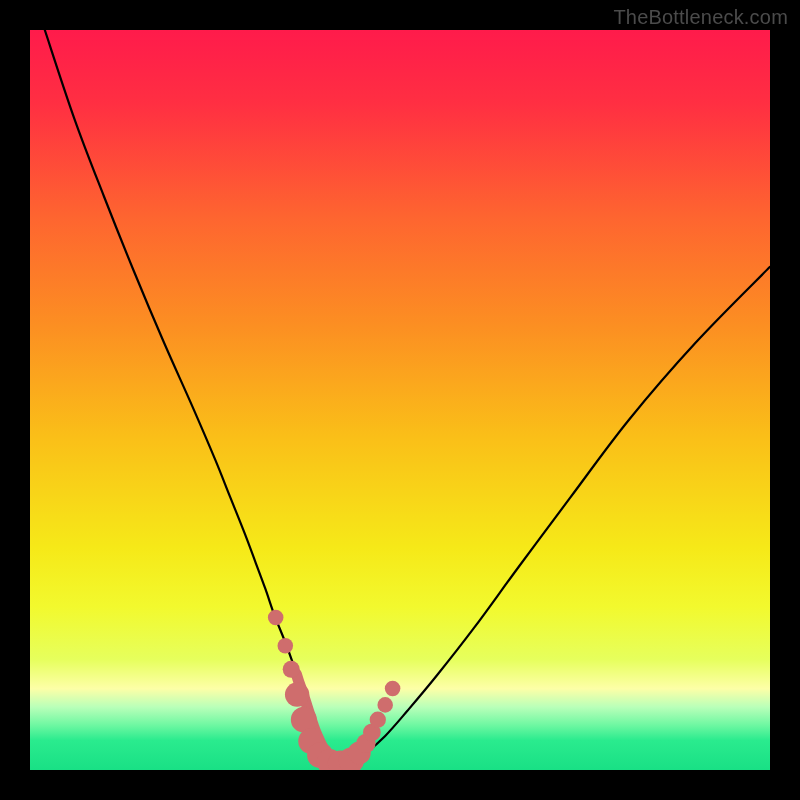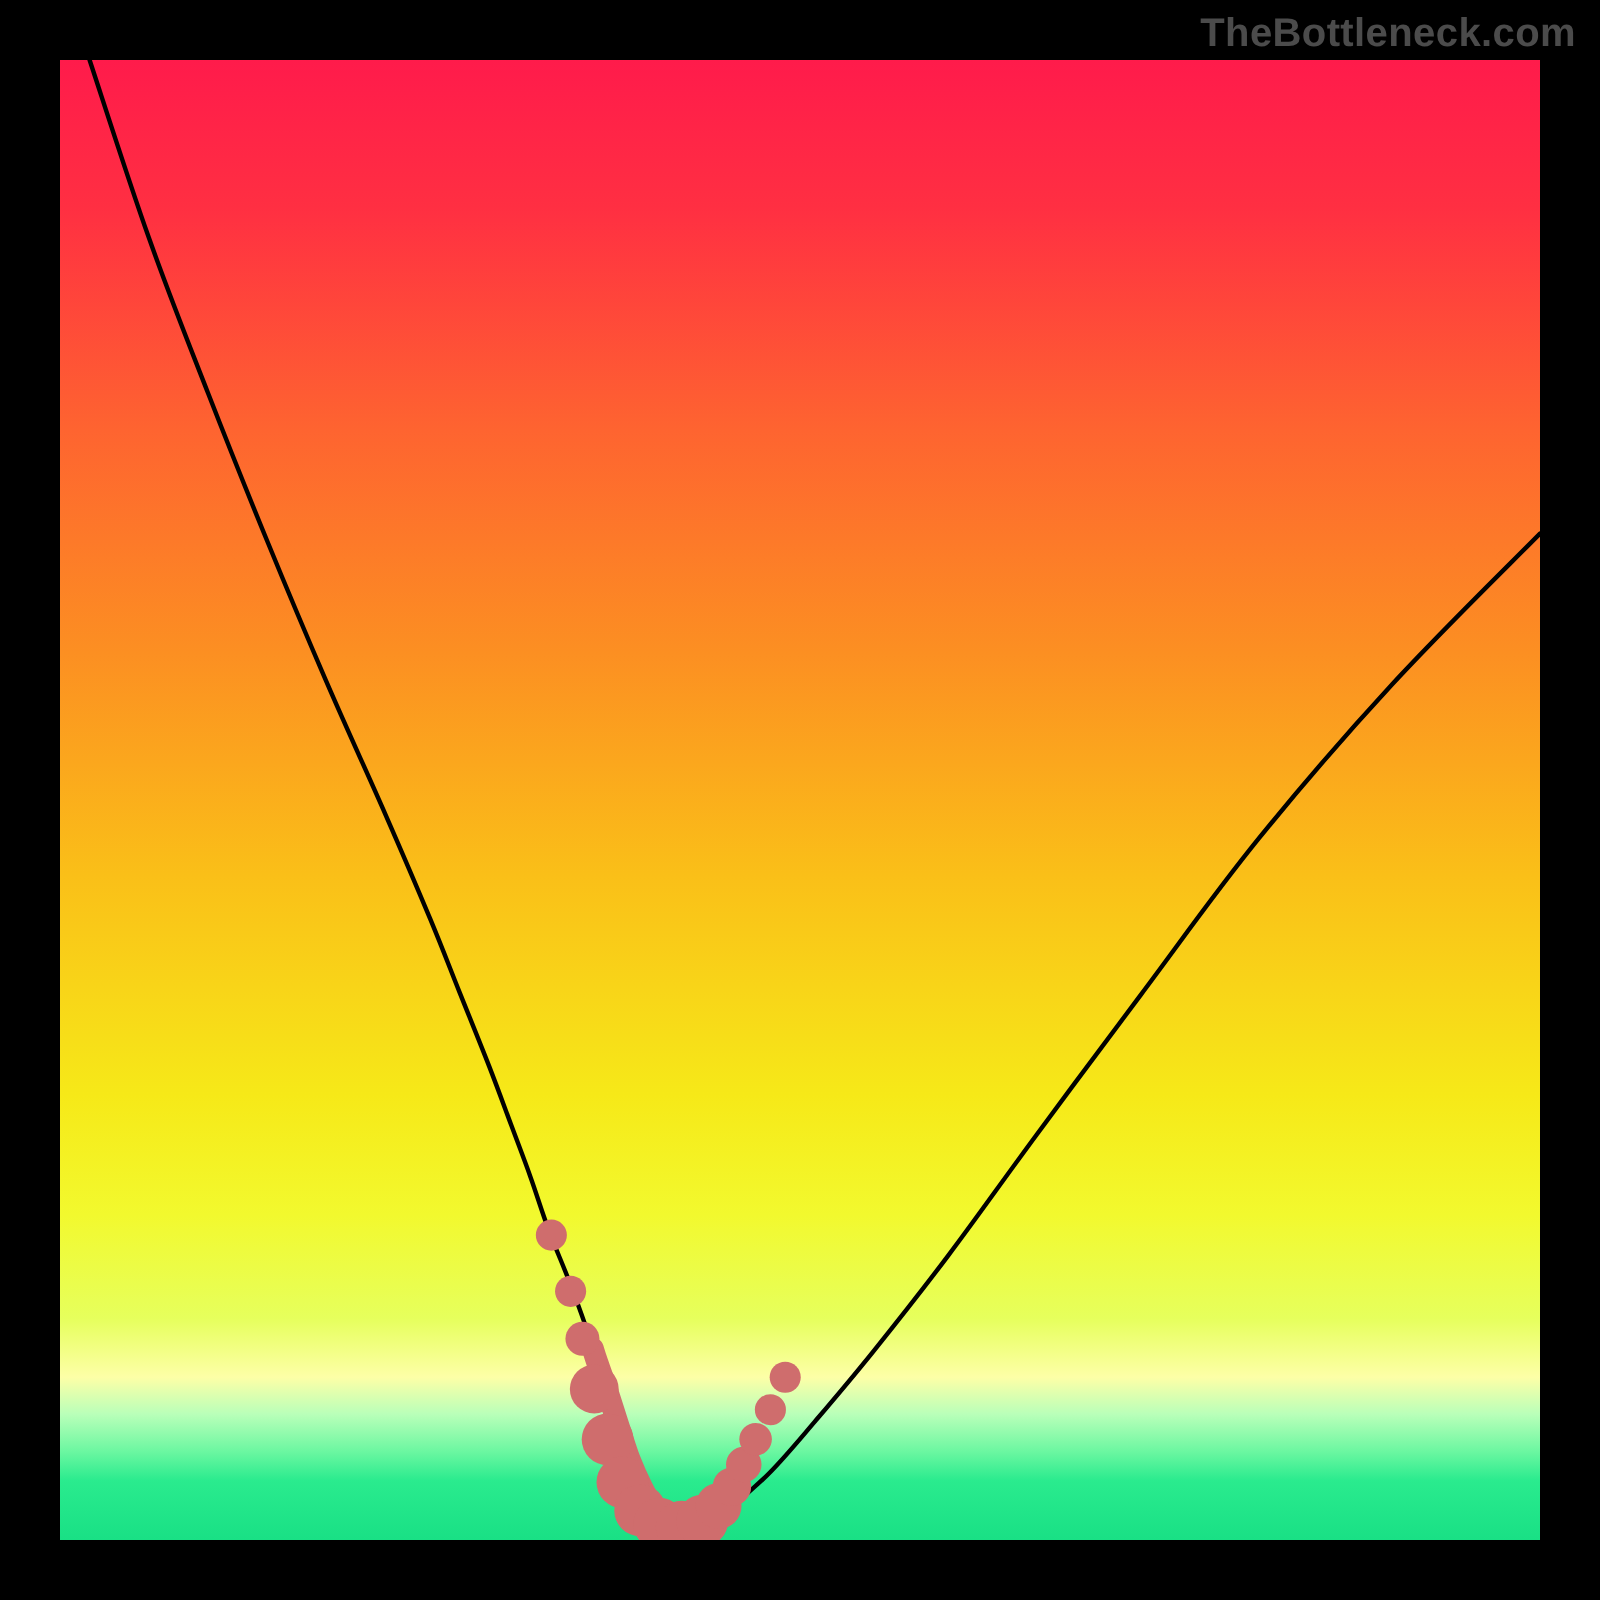--- a/index.html
+++ b/index.html
@@ -41,21 +41,21 @@
     width: 100%;
     height: 100%;
   }
   .watermark {
     position: absolute;
     top: 6px;
     right: 12px;
     color: #4b4b4b;
     font-size: 20px;
     letter-spacing: 0.2px;
-    font-weight: 700;
+    font-weight: 400;
   }
 </style>
 </head>
 <body>
 
 <div class="frame">
   <div class="watermark">TheBottleneck.com</div>
   <div class="plot-area">
     <svg class="gradient-bg" viewBox="0 0 740 740" preserveAspectRatio="none">
       <defs>

